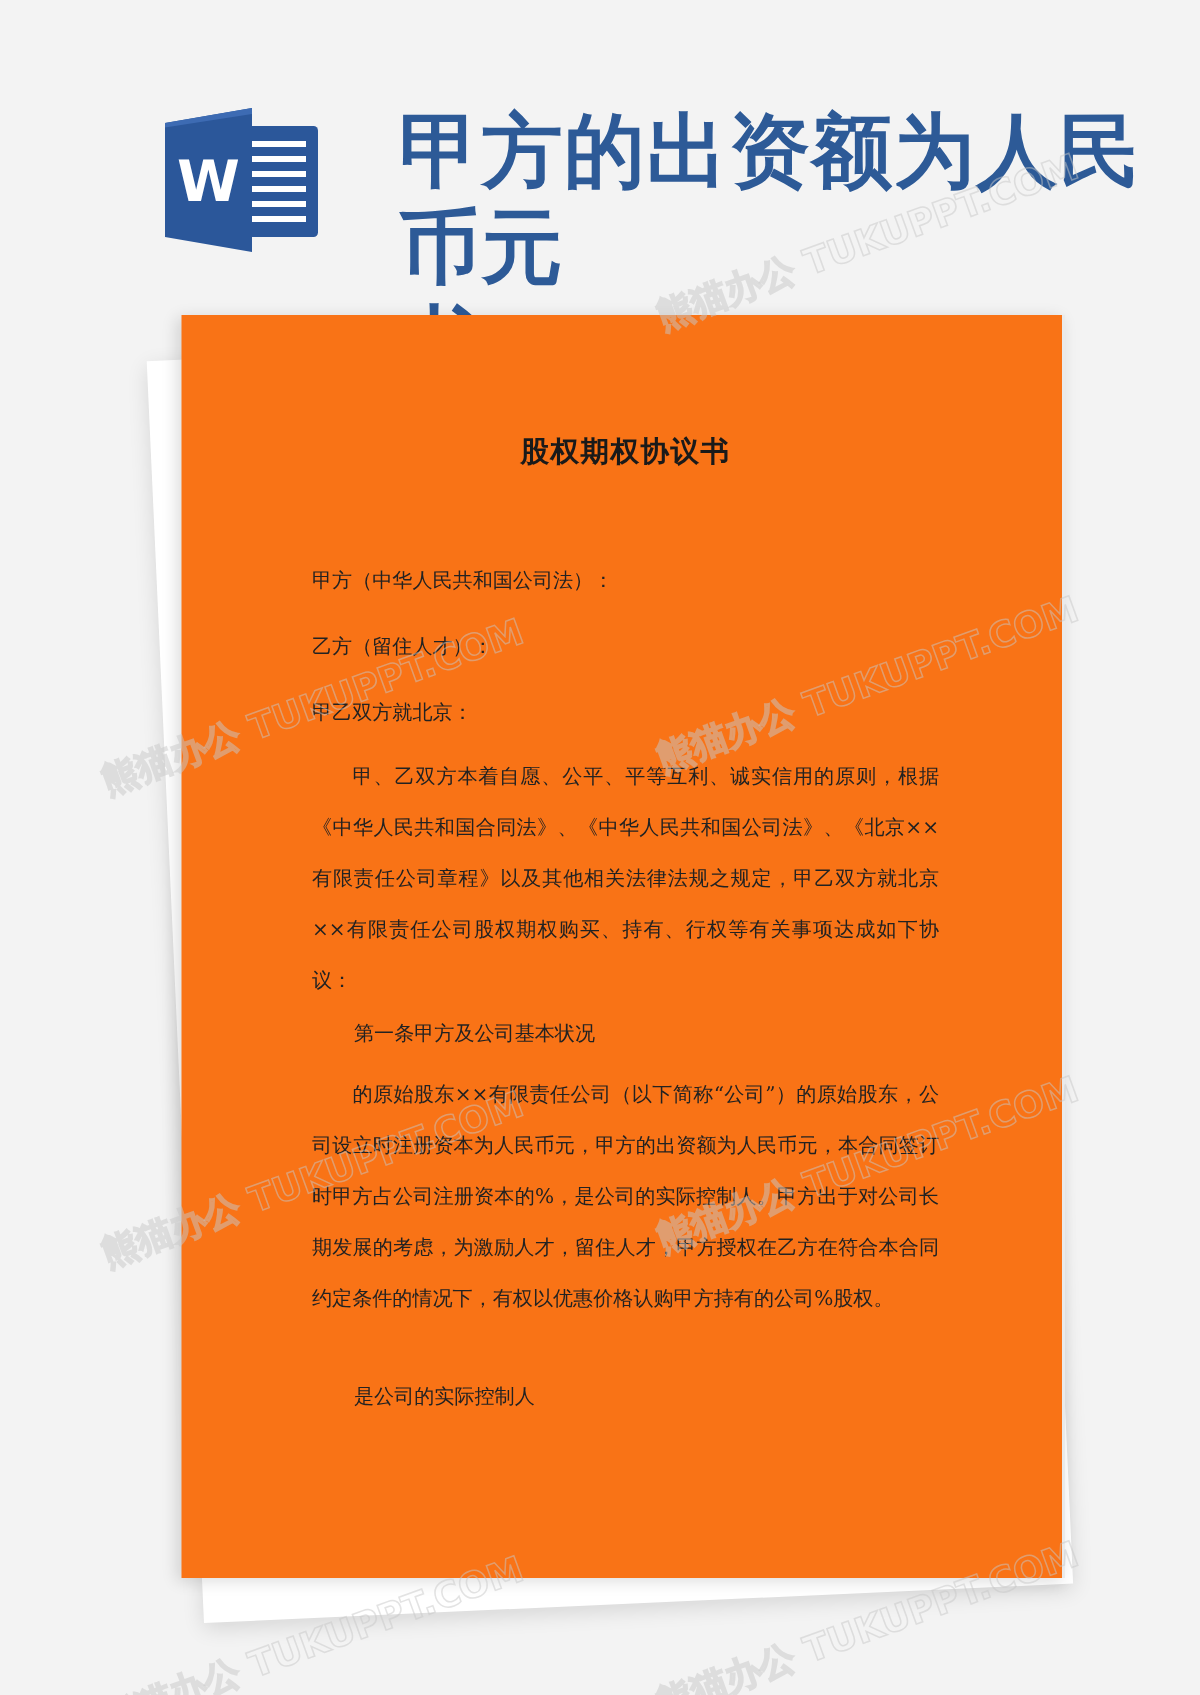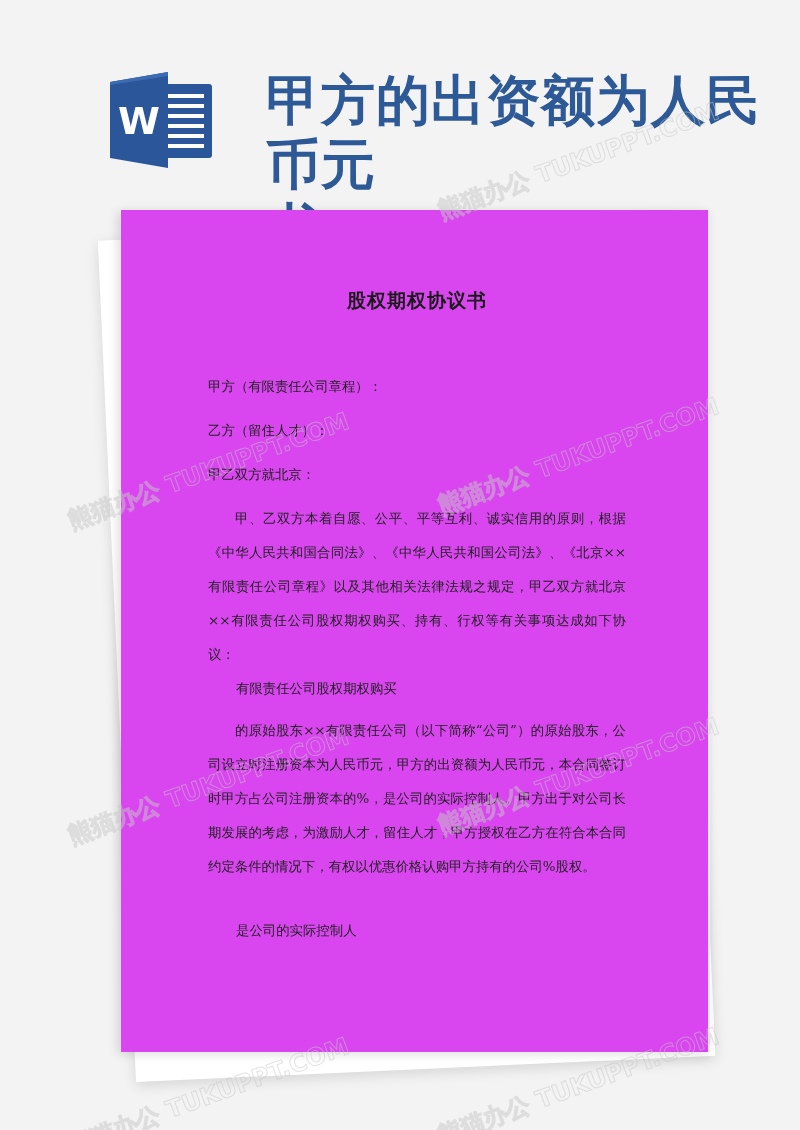--- a/index.html
+++ b/index.html
@@ -22,21 +22,21 @@
     transform: rotate(-20deg); white-space: nowrap; pointer-events: none;
     -webkit-text-stroke: 1px rgba(200,200,200,0.5); color: transparent;
   }
   .page-back {
     position: absolute; left: 136px; top: 240px; width: 580px; height: 842px;
     background: #fff; transform: rotate(-2.6deg); transform-origin: left bottom;
     box-shadow: 0 4px 14px rgba(0,0,0,0.12);
   }
   .page-front {
     position: absolute; left: 121px; top: 210px; width: 587px; height: 842px;
-    background: #d946ef; box-shadow: -3px 2px 10px rgba(0,0,0,0.14);
+    background: #f97316; box-shadow: -3px 2px 10px rgba(0,0,0,0.14);
     border-right: 2px solid #eaeaea;
   }
   .page-front .content {
     position: absolute; left: 87px; top: 0; width: 418px;
     font-family: "DejaVu Serif", "Liberation Serif", serif; color: #222;
     font-size: 13.4px;
   }
   .paper-title {
     position: absolute; top: 78px; left: 0; width: 418px; text-align: center;
     font-size: 19px; font-weight: bold; letter-spacing: 1px; color: #1a1a1a;
@@ -71,27 +71,27 @@
     <div>书</div>
   </div>
 </div>
 
 <div class="page-back"></div>
 
 <div class="page-front">
   <div class="content">
     <div class="paper-title">股权期权协议书</div>
 
-    <div class="field" style="top:168px">甲方（有限责任公司章程）：</div>
+    <div class="field" style="top:168px">甲方（中华人民共和国公司法）：</div>
     <div class="field" style="top:212px">乙方（留住人才）：</div>
     <div class="field" style="top:256px">甲乙双方就北京：</div>
 
     <div class="para" style="top:292px">甲、乙双方本着自愿、公平、平等互利、诚实信用的原则，根据《中华人民共和国合同法》、《中华人民共和国公司法》、《北京××有限责任公司章程》以及其他相关法律法规之规定，甲乙双方就北京××有限责任公司股权期权购买、持有、行权等有关事项达成如下协议：</div>
 
-    <div class="section" style="top:470px">有限责任公司股权期权购买</div>
+    <div class="section" style="top:470px">第一条甲方及公司基本状况</div>
     <div class="para" style="top:504px">的原始股东××有限责任公司（以下简称“公司”）的原始股东，公司设立时注册资本为人民币元，甲方的出资额为人民币元，本合同签订时甲方占公司注册资本的%，是公司的实际控制人。甲方出于对公司长期发展的考虑，为激励人才，留住人才，甲方授权在乙方在符合本合同约定条件的情况下，有权以优惠价格认购甲方持有的公司%股权。</div>
 
     <div class="section" style="top:712px">是公司的实际控制人</div>
   </div>
 </div>
 
 <div class="watermark" style="left:430px;top:145px">熊猫办公 TUKUPPT.COM</div>
 <div class="watermark" style="left:60px;top:455px">熊猫办公 TUKUPPT.COM</div>
 <div class="watermark" style="left:430px;top:440px">熊猫办公 TUKUPPT.COM</div>
 <div class="watermark" style="left:60px;top:770px">熊猫办公 TUKUPPT.COM</div>

